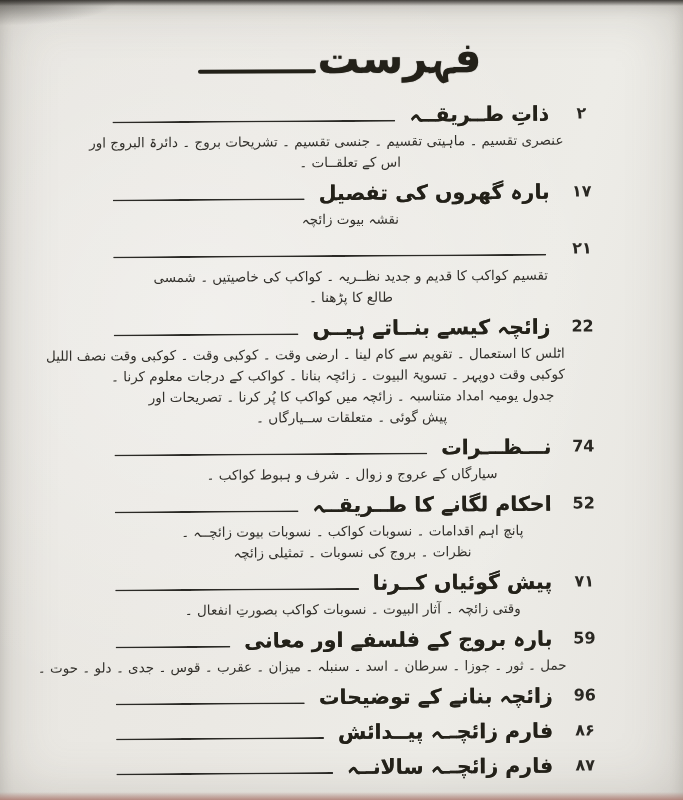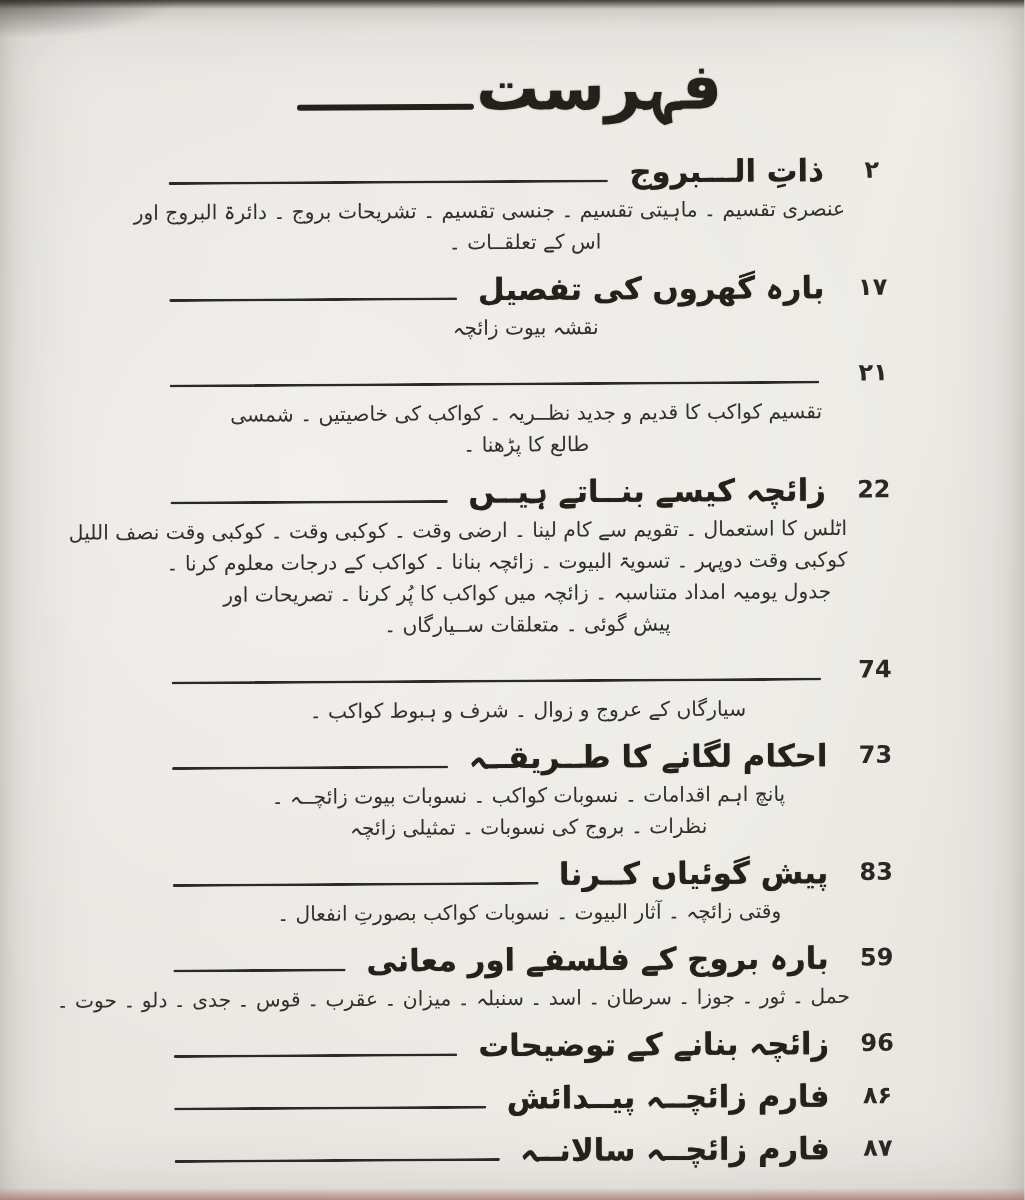--- a/index.html
+++ b/index.html
@@ -90,21 +90,21 @@
 
   <div class="toc-title">
     <span class="word">فہرست</span>
     <span class="tail"></span>
   </div>
 
   <div class="toc" id="toc-list">
   <div class="entry">
     <div class="entry-head">
       <span class="pageno">۲</span>
-      <span class="etitle">ذاتِ الـــبروج</span>
+      <span class="etitle">ذاتِ طــریقــہ</span>
       <span class="leader"></span>
     </div>
     <div class="edesc">
           <div class="dline">عنصری تقسیم ۔ ماہیتی تقسیم ۔ جنسی تقسیم ۔ تشریحات بروج ۔ دائرۃ البروج اور</div>
           <div class="dline">اس کے تعلقــات ۔</div>
         </div>
   </div>
 
   <div class="entry">
     <div class="entry-head">
@@ -138,42 +138,43 @@
           <div class="dline">اٹلس کا استعمال ۔ تقویم سے کام لینا ۔ ارضی وقت ۔ کوکبی وقت ۔ کوکبی وقت نصف اللیل</div>
           <div class="dline">کوکبی وقت دوپہر ۔ تسویۃ البیوت ۔ زائچہ بنانا ۔ کواکب کے درجات معلوم کرنا ۔</div>
           <div class="dline">جدول یومیہ امداد متناسبہ ۔ زائچہ میں کواکب کا پُر کرنا ۔ تصریحات اور</div>
           <div class="dline">پیش گوئی ۔ متعلقات ســیارگاں ۔</div>
         </div>
   </div>
 
   <div class="entry">
     <div class="entry-head">
       <span class="pageno">74</span>
+      <span class="etitle">نـــظـــرات</span>
       <span class="leader"></span>
     </div>
     <div class="edesc">
           <div class="dline">سیارگاں کے عروج و زوال ۔ شرف و ہبوط کواکب ۔</div>
         </div>
   </div>
 
   <div class="entry">
     <div class="entry-head">
-      <span class="pageno">73</span>
+      <span class="pageno">52</span>
       <span class="etitle">احکام لگانے کا طــریقــہ</span>
       <span class="leader"></span>
     </div>
     <div class="edesc">
           <div class="dline">پانچ اہم اقدامات ۔ نسوبات کواکب ۔ نسوبات بیوت زائچــہ ۔</div>
           <div class="dline">نظرات ۔ بروج کی نسوبات ۔ تمثیلی زائچہ</div>
         </div>
   </div>
 
   <div class="entry">
     <div class="entry-head">
-      <span class="pageno">83</span>
+      <span class="pageno">۷۱</span>
       <span class="etitle">پیش گوئیاں کــرنا</span>
       <span class="leader"></span>
     </div>
     <div class="edesc">
           <div class="dline">وقتی زائچہ ۔ آثار البیوت ۔ نسوبات کواکب بصورتِ انفعال ۔</div>
         </div>
   </div>
 
   <div class="entry">
     <div class="entry-head">

